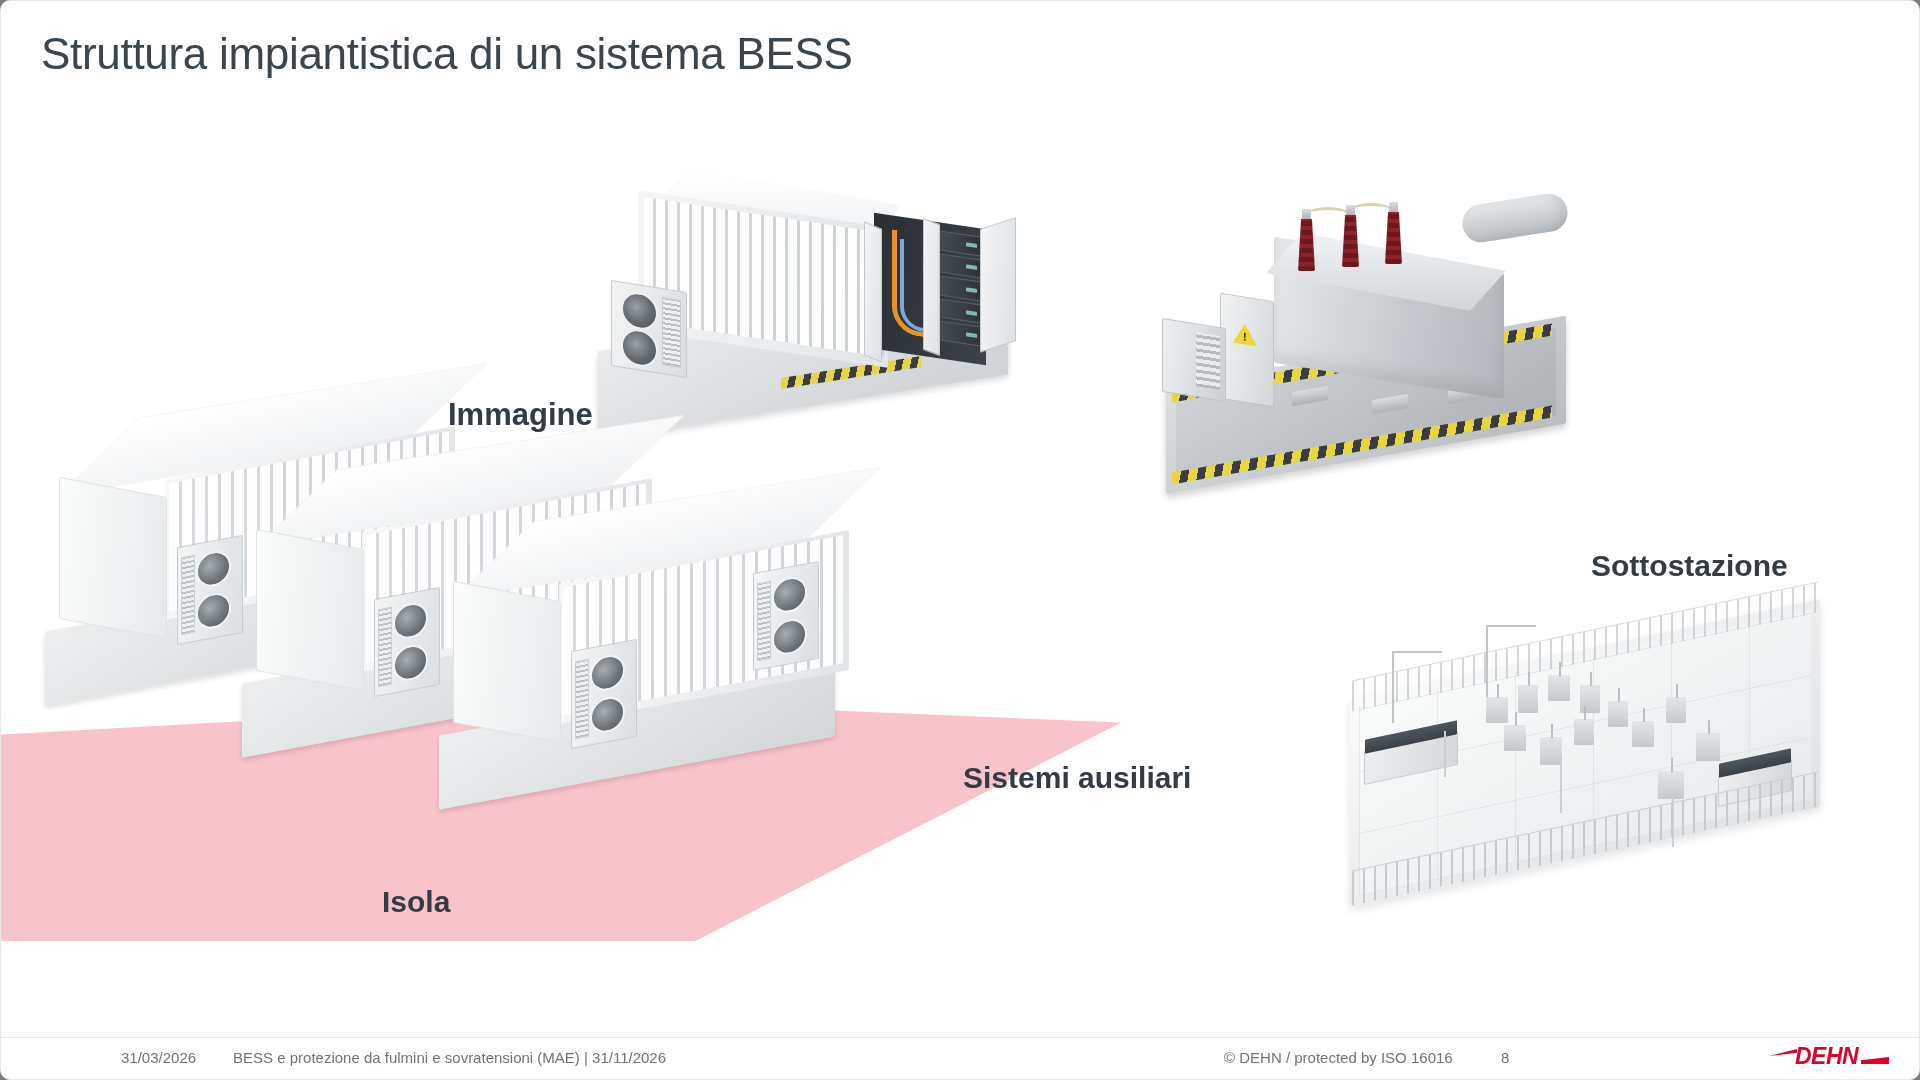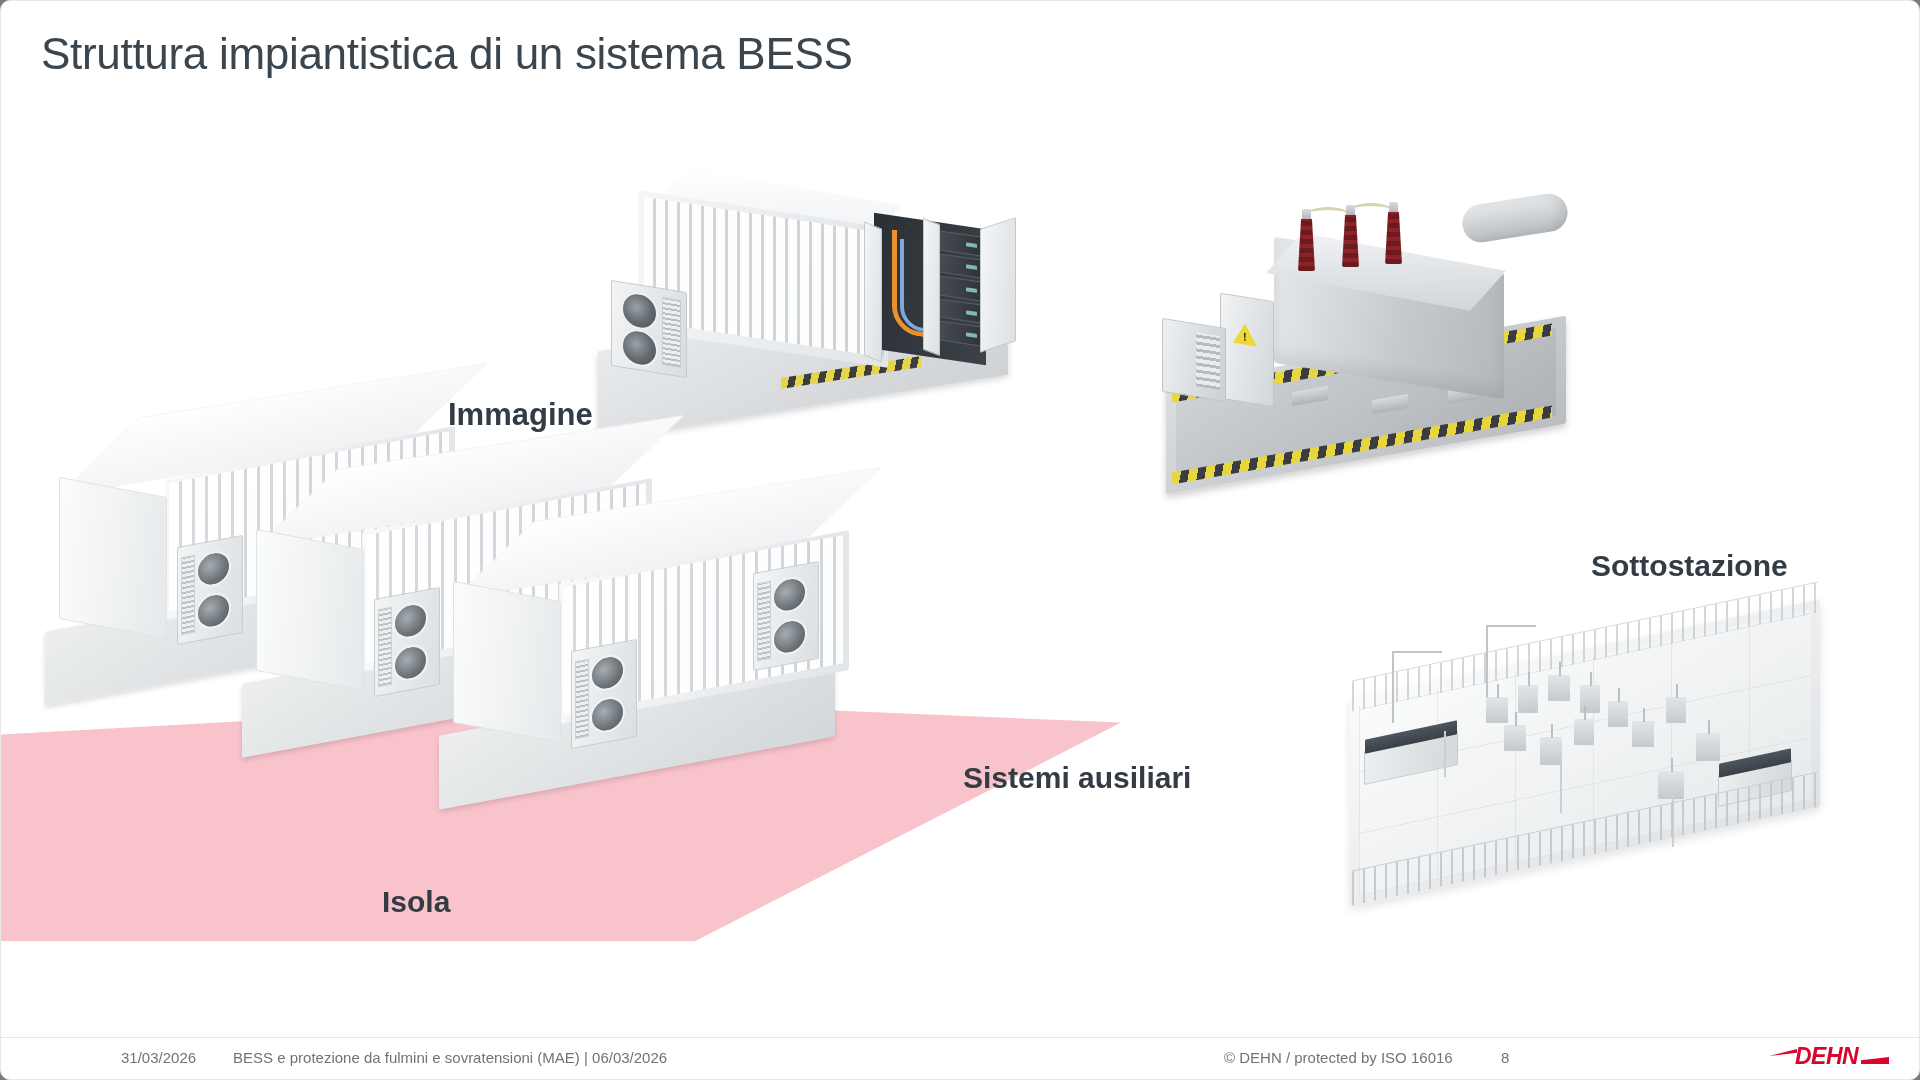--- a/index.html
+++ b/index.html
@@ -686,21 +686,21 @@
 
     <div class="sub-fence sub-fence-front"></div>
   </div>
 
   <div class="callout callout-sottostazione">Sottostazione</div>
 
 
   <div class="footer-rule"></div>
   <div class="footer">
     <span class="f-date">31/03/2026</span>
-    <span class="f-subject">BESS e protezione da fulmini e sovratensioni (MAE) | 06/03/2026</span>
+    <span class="f-subject">BESS e protezione da fulmini e sovratensioni (MAE) | 31/11/2026</span>
     <span class="f-copyright">© DEHN / protected by ISO 16016</span>
     <span class="f-page">8</span>
   </div>
 
   <div class="dehn-logo">
     <div class="dehn-bolt dehn-bolt-l"></div>
     <div class="dehn-text">DEHN</div>
     <div class="dehn-bolt dehn-bolt-r"></div>
   </div>
 

